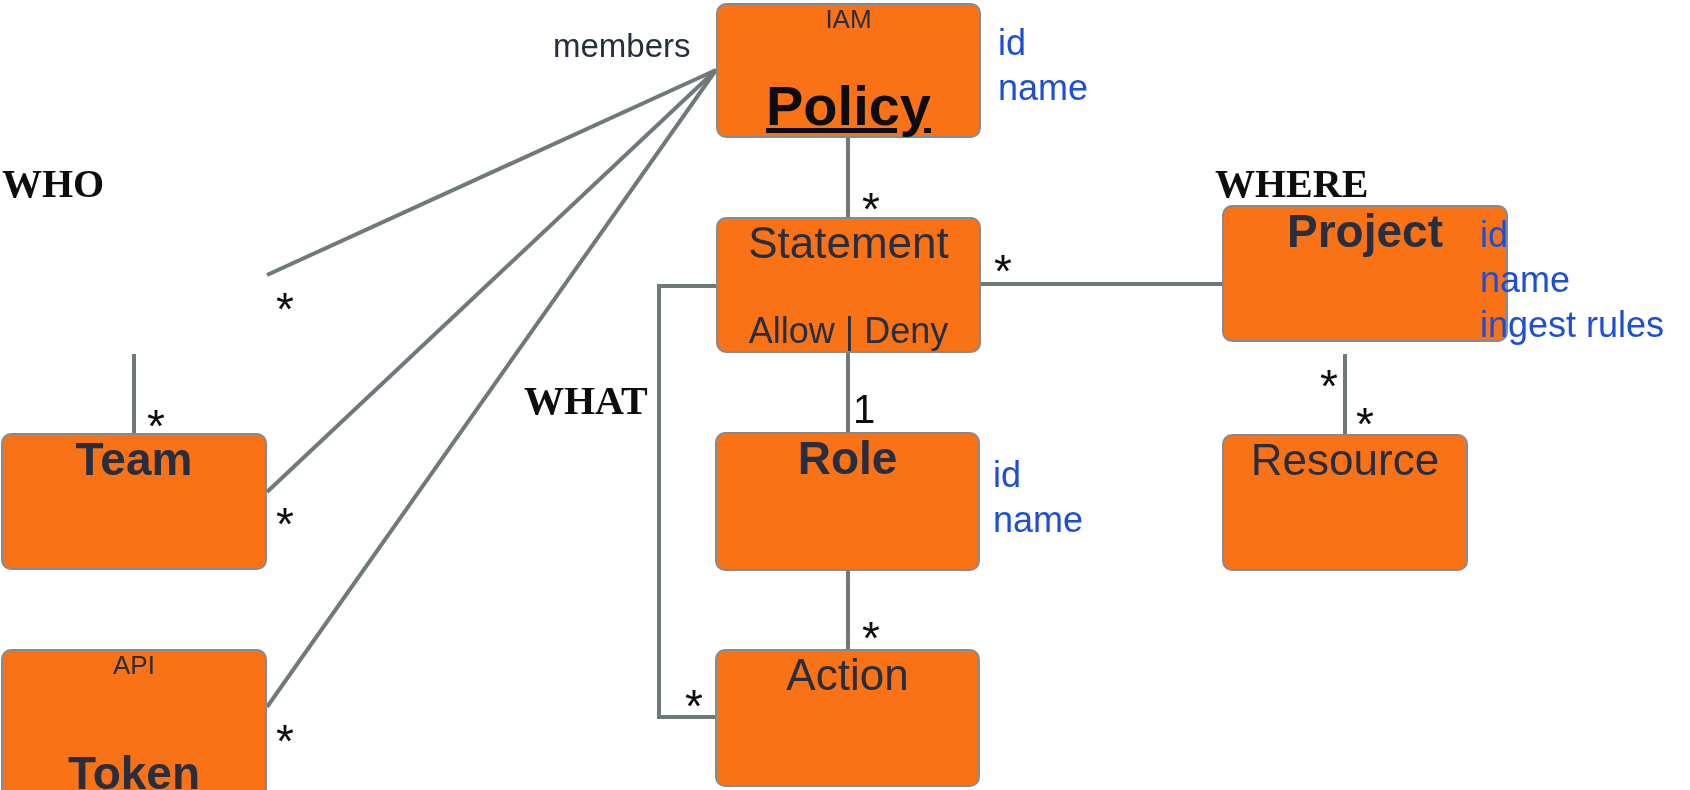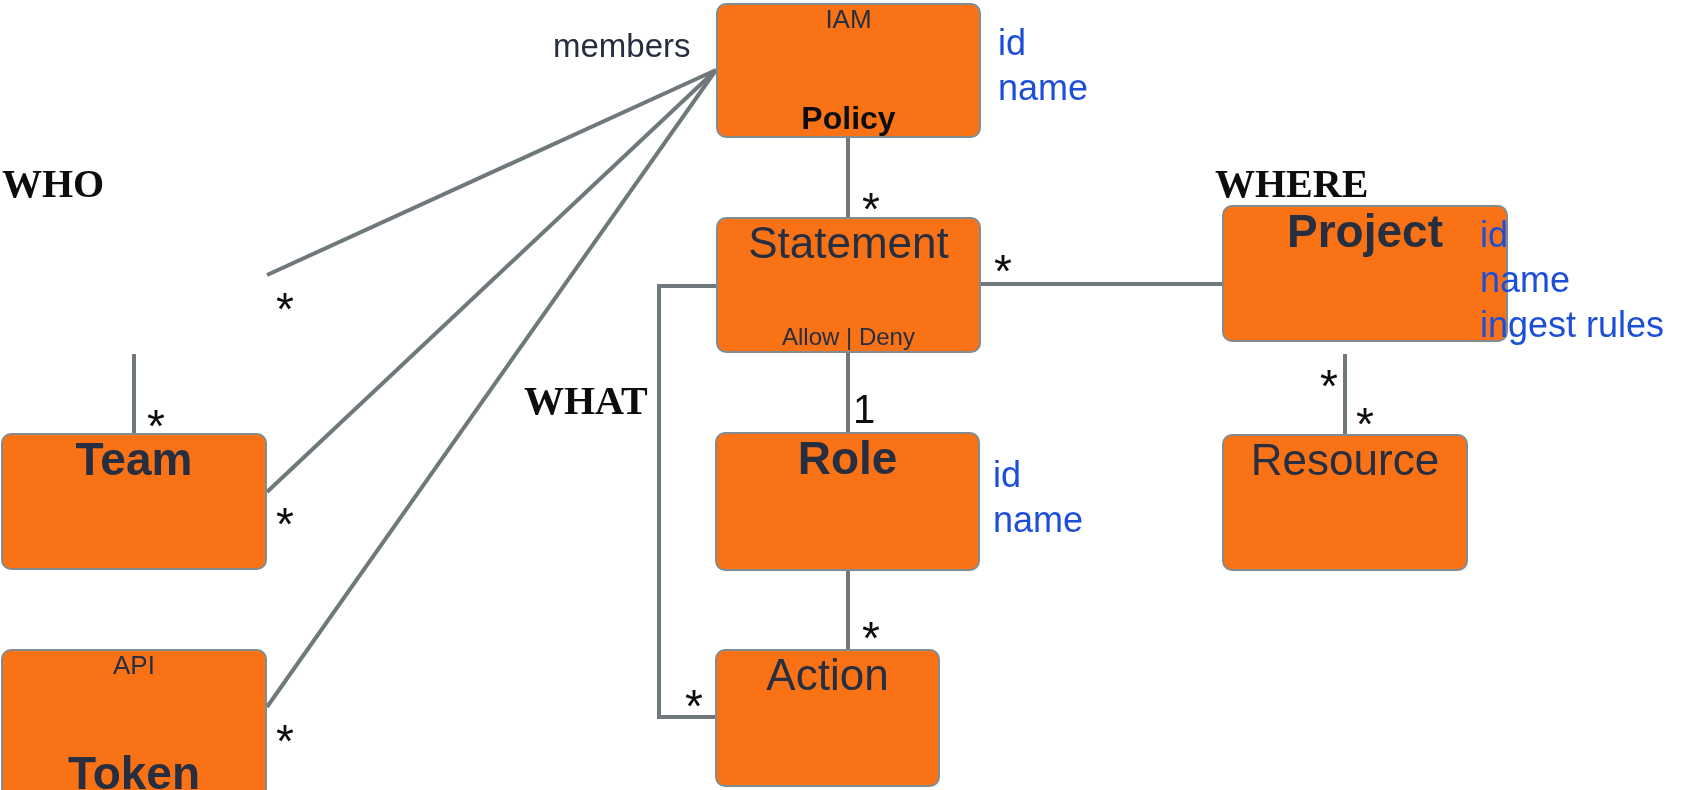--- a/index.html
+++ b/index.html
@@ -18,23 +18,23 @@
     border-radius:10px;
     display:flex;flex-direction:column;
     align-items:center;justify-content:space-between;
     z-index:2;
     box-sizing:border-box;
   }
   .name{
     font-size:46px;font-weight:bold;color:#272e40;line-height:1.08;white-space:nowrap;
   }
   .name.regular{font-weight:normal;font-size:44px;}
-  .name.black{color:#0c0d0f;font-size:32px;}
+  .name.black{color:#0c0d0f;font-size:56px;text-decoration:underline;}
   .kicker{font-size:26px;color:#272e40;line-height:1.15;}
-  .subtitle{font-size:24px;color:#272e40;line-height:1.15;margin-top:4px;white-space:nowrap;}
+  .subtitle{font-size:36px;color:#272e40;line-height:1.15;margin-top:4px;white-space:nowrap;}
   .attrs{
     position:absolute;z-index:3;
     font-size:36px;line-height:45px;color:#1d4ed8;white-space:nowrap;
   }
   .grouplabel{
     position:absolute;z-index:3;
     font-size:40px;font-weight:bold;color:#0c0d0f;line-height:1;white-space:nowrap;font-family:Liberation Serif, serif;
   }
   .edgelabel{
     position:absolute;z-index:3;
@@ -93,21 +93,21 @@
 
   <div class="box" style="left:716px;top:217px;width:265px;height:136px">
     <div class="name regular">Statement</div>
     <div class="subtitle">Allow | Deny</div>
   </div>
 
   <div class="box" style="left:715px;top:432px;width:265px;height:139px">
     <div class="name">Role</div>
   </div>
 
-  <div class="box" style="left:715px;top:649px;width:225px;height:138px">
+  <div class="box" style="left:715px;top:649px;width:265px;height:138px">
     <div class="name regular">Action</div>
   </div>
 
   <div class="box" style="left:1222px;top:205px;width:286px;height:137px">
     <div class="name">Project</div>
   </div>
 
   <div class="box" style="left:1222px;top:434px;width:246px;height:137px">
     <div class="name regular">Resource</div>
   </div>

